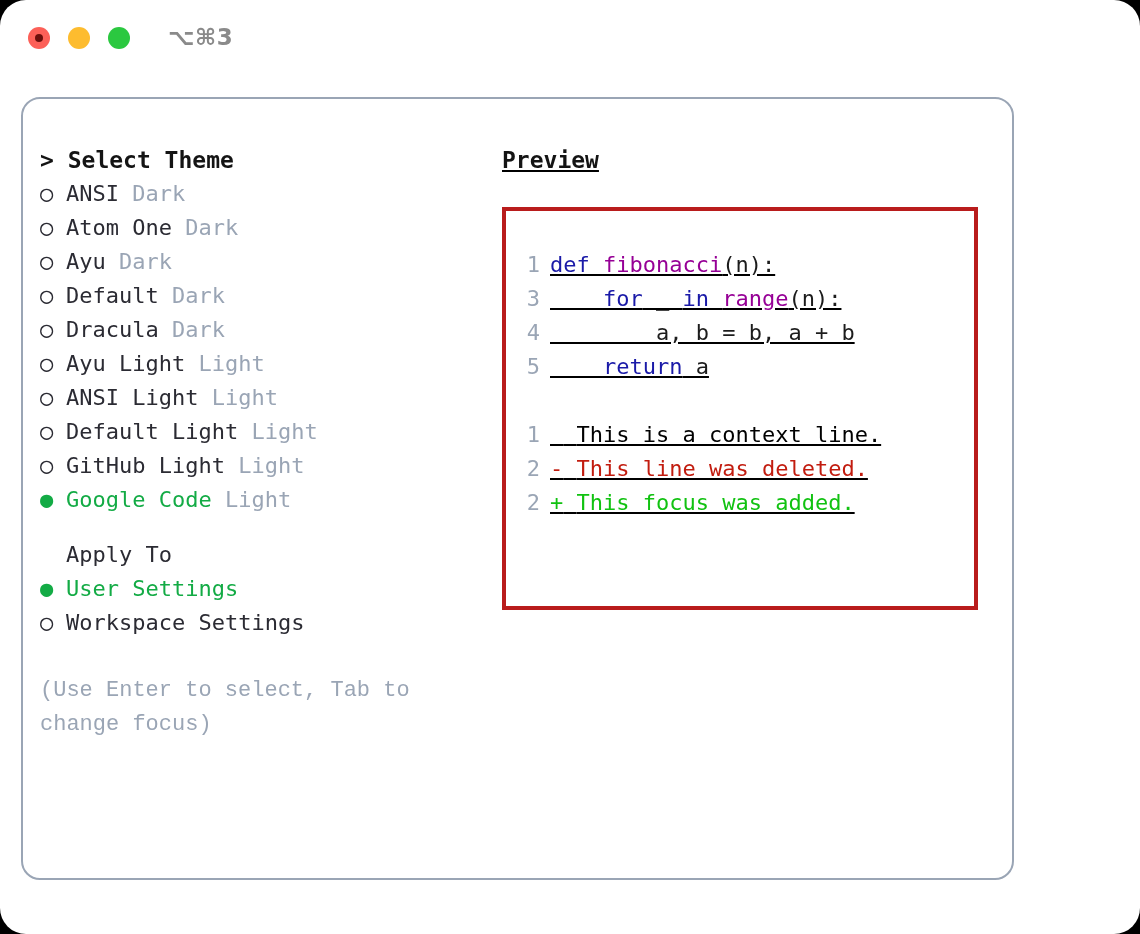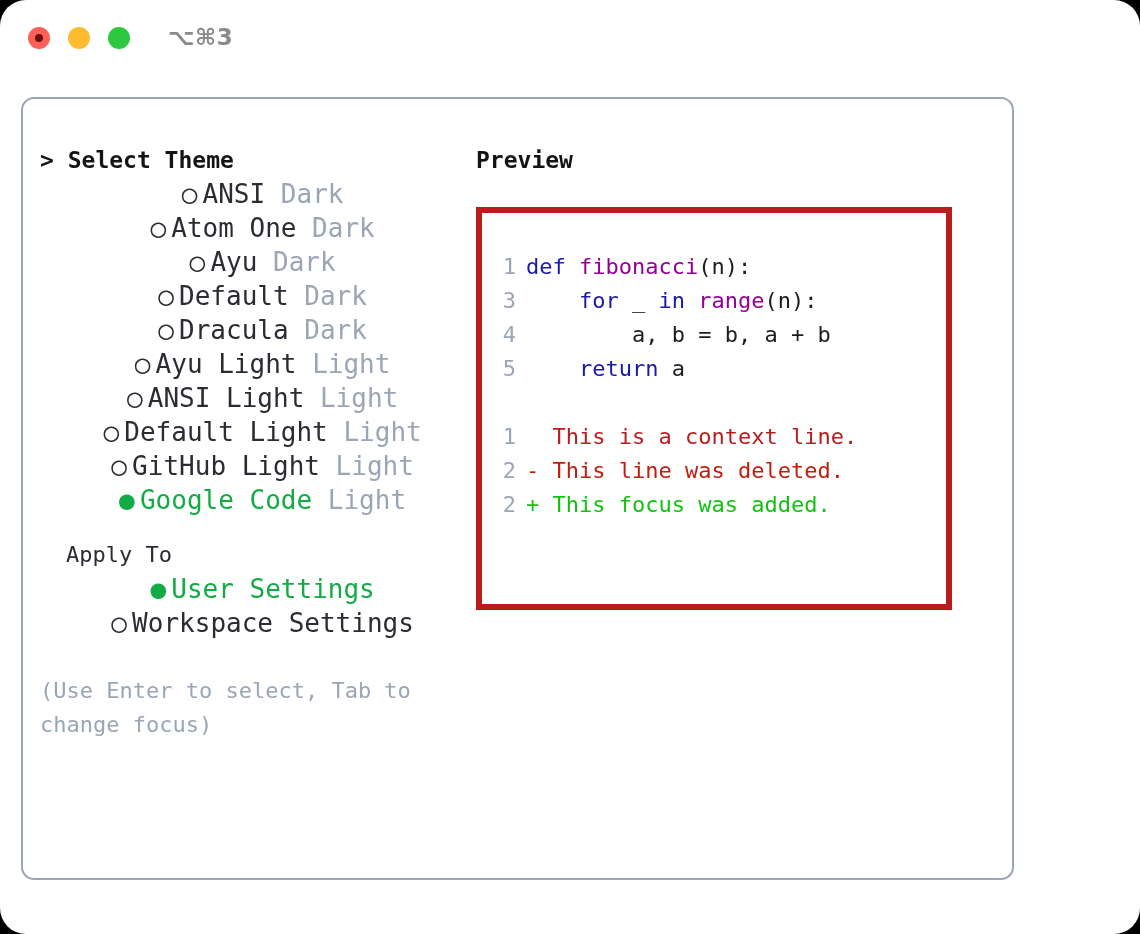--- a/index.html
+++ b/index.html
@@ -63,45 +63,44 @@
   }
 
   
   #main-panel {
     position: absolute;
     left: 21px;
     top: 97px;
     width: 993px;
     height: 783px;
     border: 2px solid #9aa5b5;
-    border-radius: 13px;
+    border-radius: 19px;
     box-sizing: border-box;
     background: #ffffff;
   }
 
   
   #theme-column {
     position: absolute;
     left: 17px;
     top: 44px;
     width: 440px;
   }
   #theme-header {
     font-size: 23px;
     font-weight: bold;
     color: #141414;
     line-height: 34px;
     white-space: pre;
   }
   .opt-row {
-    font-size: 26px;
+    font-size: 22px;
     line-height: 34px;
     color: #2b2b33;
     white-space: pre;
-    text-align: center;
   }
   .opt-bullet {
     display: inline-block;
     width: 26px;
   }
   .opt-row.selected .opt-bullet,
   .opt-row.selected .opt-label { color: #13ab45; }
   .opt-tag { color: #9aa5b5; }
 
   #apply-section { margin-top: 21px; }
@@ -113,40 +112,42 @@
     white-space: pre;
   }
 
   #hint-text {
     margin-top: 34px;
     font-size: 22px;
     line-height: 34px;
     color: #9aa5b5;
     width: 400px;
     white-space: normal;
+    font-family: Liberation Mono, monospace;
   }
 
   
   #preview-column {
     position: absolute;
-    left: 453px;
+    left: 479px;
     top: 44px;
     width: 490px;
+    text-decoration: underline;
   }
   #preview-title {
     font-size: 23px;
     font-weight: bold;
     color: #141414;
     line-height: 34px;
   }
   #preview-box {
     margin-top: 30px;
     width: 476px;
     height: 403px;
-    border: 6px solid #b91c1c;
+    border: 4px solid #b91c1c;
     box-sizing: border-box;
     background: #ffffff;
     padding: 37px 0 0 12px;
   }
   .code-line {
     font-size: 22px;
     line-height: 34px;
     white-space: pre;
     color: #1c1c1c;
   }
@@ -156,21 +157,21 @@
     text-align: right;
     color: #9aa5b5;
     margin-right: 10px;
   }
   .kw  { color: #1a1aa8; }
   .fn  { color: #960096; }
   .num { color: #0a6b6b; }
   .pn  { color: #1c1c1c; }
 
   .diff-gap { height: 34px; }
-  .diff-ctx { color: #b91c1c; }
+  .diff-ctx { color: #000000; }
   .diff-del { color: #c21c0f; }
   .diff-add { color: #11c211; }
 </style>
 </head>
 <body>
 
 <div id="app-window">
 
   <div id="titlebar">
     <div class="traffic" id="tl-close"></div>

